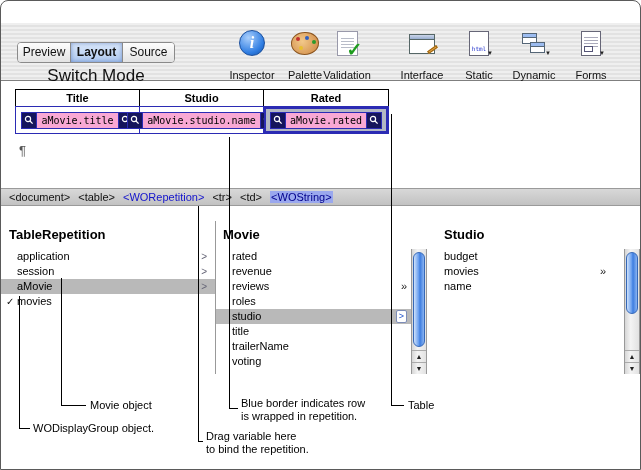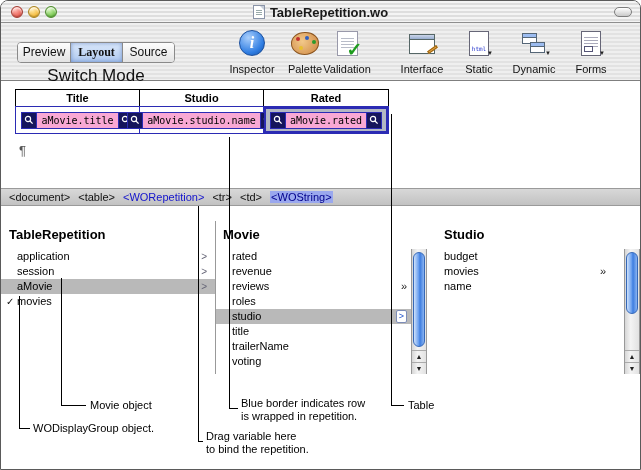--- a/index.html
+++ b/index.html
@@ -26,25 +26,25 @@
     border:1px solid #7d7d7d;background:linear-gradient(#fff,#c9c9c9);}
 
   
   .toolbar{position:absolute;left:0;top:22px;right:0;height:58px;
     background:repeating-linear-gradient(#efefef 0 2px,#e2e2e2 2px 4px);
     border-bottom:1px solid #7f7f7f;}
   .seg-group{position:absolute;left:16px;top:19px;width:158px;}
   .segments{display:flex;height:21px;border:1px solid #8a8a8a;border-radius:4px;background:#fafafa;overflow:hidden;}
   .segment{width:52px;text-align:center;font-size:12px;line-height:19px;color:#111;background:linear-gradient(#fdfdfd,#e3e3e3);}
   .segment + .segment{border-left:1px solid #8a8a8a;}
-  .segment.selected{background:linear-gradient(#dce9fb,#afc9ef);box-shadow:inset 0 0 4px rgba(50,90,170,.55);font-weight:bold;font-family:Liberation Serif, serif;}
+  .segment.selected{background:linear-gradient(#dce9fb,#afc9ef);box-shadow:inset 0 0 4px rgba(50,90,170,.55);font-weight:bold;}
   .seg-label{margin-top:3px;text-align:center;font-size:17px;color:#111;}
   .tool{position:absolute;top:4px;width:58px;display:flex;flex-direction:column;align-items:center;}
   .icon-box{height:32px;display:flex;align-items:center;justify-content:center;position:relative;}
-  .tool-label{margin-top:4px;font-size:11px;color:#111;white-space:nowrap;}
+  .tool-label{margin-top:10px;font-size:11px;color:#111;white-space:nowrap;}
   .dd{position:absolute;right:-4px;bottom:3px;font-size:6px;color:#222;}
   .icon-inspector{width:26px;height:26px;border-radius:50%;border:1px solid #1a4f9e;color:#fff;
     background:radial-gradient(circle at 35% 28%,#aacffc,#2f7de2 65%,#15509f);
     display:flex;align-items:center;justify-content:center;font:italic bold 16px "Liberation Serif",serif;}
   .icon-palette{width:28px;height:23px;border:1px solid #8a5520;border-radius:50% 48% 52% 50%;
     background:radial-gradient(circle at 40% 40%,#f2c98a,#cd8440);position:relative;}
   .icon-palette::before{content:"";position:absolute;width:4px;height:4px;border-radius:50%;background:#c23030;left:4px;top:4px;
     box-shadow:9px -1px 0 #3060c0, 16px 3px 0 #2c9a2c, 3px 9px 0 #e8c030;}
   .icon-validation{width:21px;height:25px;background:#fff;border:1px solid #99a;position:relative;}
   .icon-validation::before{content:"";position:absolute;left:3px;top:4px;right:3px;height:12px;
@@ -119,30 +119,20 @@
 
   
   .cl{position:absolute;background:#000;z-index:50;}
   .cl-label{position:absolute;font-size:11px;line-height:13px;color:#000;z-index:51;white-space:nowrap;}
 </style>
 </head>
 <body>
 
 <div class="window">
 
-  <div class="titlebar">
-    <span class="light red"></span>
-    <span class="light yellow"></span>
-    <span class="light green"></span>
-    <div class="title-group">
-      <span class="doc-icon"></span>
-      <span class="title-text">TableRepetition.wo</span>
-    </div>
-    <span class="toolbar-pill"></span>
-  </div>
 
   <div class="toolbar">
     <div class="seg-group">
       <div class="segments">
         <div class="segment">Preview</div>
         <div class="segment selected">Layout</div>
         <div class="segment">Source</div>
       </div>
       <div class="seg-label">Switch Mode</div>
     </div>

